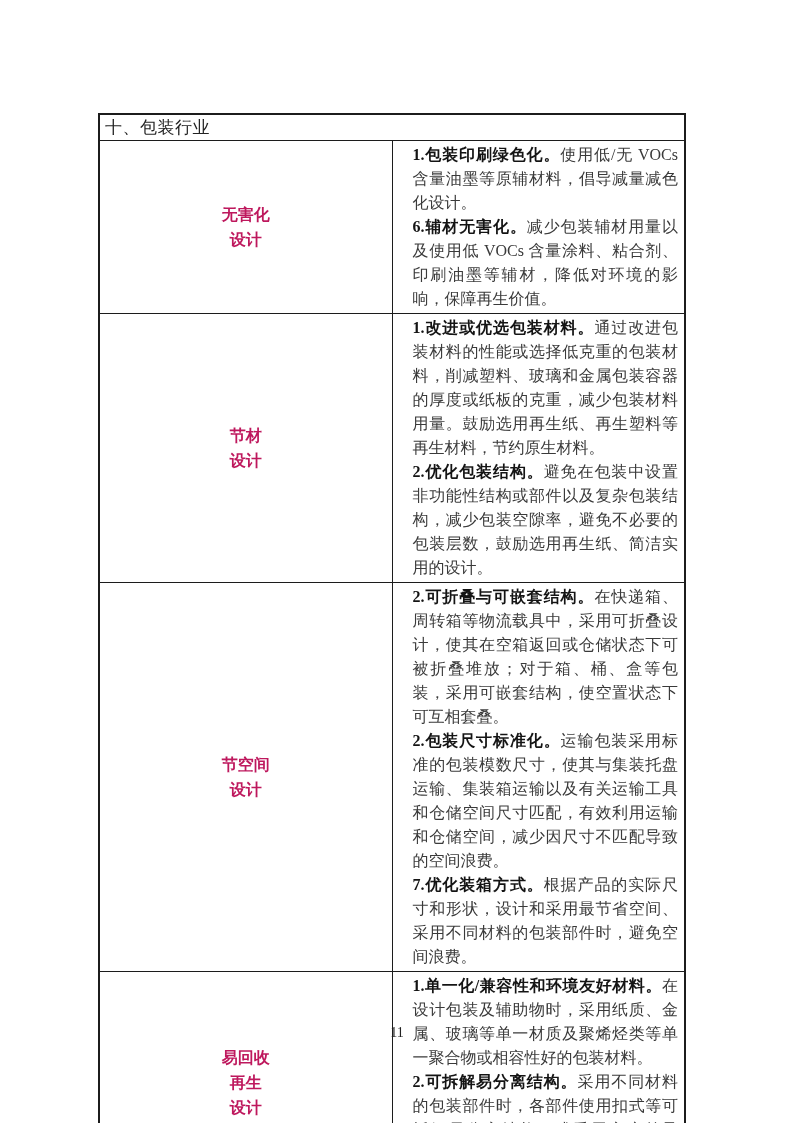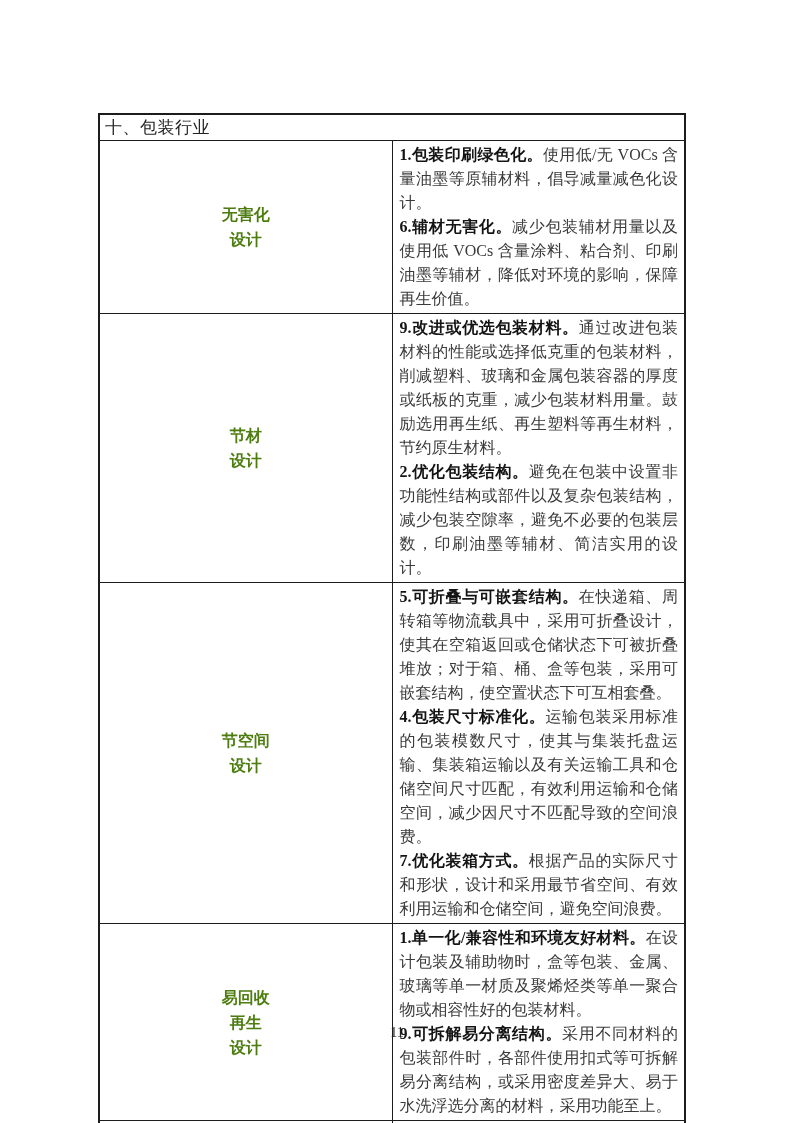--- a/index.html
+++ b/index.html
@@ -36,25 +36,25 @@
     color: #222222;
     letter-spacing: 0.5px;
   }
   td.label-cell {
     width: 60px;
     text-align: center;
     font-weight: bold;
     font-size: 16px;
     line-height: 25px;
     white-space: pre-line;
-    color: #4d7c0f;
+    color: #be185d;
     padding: 14px 1px;
   }
   td.content-cell {
-    padding: 2px 6px 2px 7px;
+    padding: 2px 6px 2px 20px;
   }
   p.item {
     font-size: 16px;
     line-height: 24px;
     text-align: justify;
     color: #3a3a3a;
   }
   p.item b {
     color: #141414;
   }
@@ -86,42 +86,42 @@
         <td class="content-cell">
           <p class="item"><b>1.包装印刷绿色化。</b><span>使用低/无 VOCs 含量油墨等原辅材料，倡导减量减色化设计。</span></p>
           <p class="item"><b>6.辅材无害化。</b><span>减少包装辅材用量以及使用低 VOCs 含量涂料、粘合剂、印刷油墨等辅材，降低对环境的影响，保障再生价值。</span></p>
         </td>
       </tr>
 
       <tr>
         <td class="label-cell">节材
 设计</td>
         <td class="content-cell">
-          <p class="item"><b>9.改进或优选包装材料。</b><span>通过改进包装材料的性能或选择低克重的包装材料，削减塑料、玻璃和金属包装容器的厚度或纸板的克重，减少包装材料用量。鼓励选用再生纸、再生塑料等再生材料，节约原生材料。</span></p>
-          <p class="item"><b>2.优化包装结构。</b><span>避免在包装中设置非功能性结构或部件以及复杂包装结构，减少包装空隙率，避免不必要的包装层数，印刷油墨等辅材、简洁实用的设计。</span></p>
+          <p class="item"><b>1.改进或优选包装材料。</b><span>通过改进包装材料的性能或选择低克重的包装材料，削减塑料、玻璃和金属包装容器的厚度或纸板的克重，减少包装材料用量。鼓励选用再生纸、再生塑料等再生材料，节约原生材料。</span></p>
+          <p class="item"><b>2.优化包装结构。</b><span>避免在包装中设置非功能性结构或部件以及复杂包装结构，减少包装空隙率，避免不必要的包装层数，鼓励选用再生纸、简洁实用的设计。</span></p>
         </td>
       </tr>
 
       <tr>
         <td class="label-cell">节空间
 设计</td>
         <td class="content-cell">
-          <p class="item"><b>5.可折叠与可嵌套结构。</b><span>在快递箱、周转箱等物流载具中，采用可折叠设计，使其在空箱返回或仓储状态下可被折叠堆放；对于箱、桶、盒等包装，采用可嵌套结构，使空置状态下可互相套叠。</span></p>
-          <p class="item"><b>4.包装尺寸标准化。</b><span>运输包装采用标准的包装模数尺寸，使其与集装托盘运输、集装箱运输以及有关运输工具和仓储空间尺寸匹配，有效利用运输和仓储空间，减少因尺寸不匹配导致的空间浪费。</span></p>
-          <p class="item"><b>7.优化装箱方式。</b><span>根据产品的实际尺寸和形状，设计和采用最节省空间、有效利用运输和仓储空间，避免空间浪费。</span></p>
+          <p class="item"><b>2.可折叠与可嵌套结构。</b><span>在快递箱、周转箱等物流载具中，采用可折叠设计，使其在空箱返回或仓储状态下可被折叠堆放；对于箱、桶、盒等包装，采用可嵌套结构，使空置状态下可互相套叠。</span></p>
+          <p class="item"><b>2.包装尺寸标准化。</b><span>运输包装采用标准的包装模数尺寸，使其与集装托盘运输、集装箱运输以及有关运输工具和仓储空间尺寸匹配，有效利用运输和仓储空间，减少因尺寸不匹配导致的空间浪费。</span></p>
+          <p class="item"><b>7.优化装箱方式。</b><span>根据产品的实际尺寸和形状，设计和采用最节省空间、采用不同材料的包装部件时，避免空间浪费。</span></p>
         </td>
       </tr>
 
       <tr>
         <td class="label-cell">易回收
 再生
 设计</td>
         <td class="content-cell">
-          <p class="item"><b>1.单一化/兼容性和环境友好材料。</b><span>在设计包装及辅助物时，盒等包装、金属、玻璃等单一材质及聚烯烃类等单一聚合物或相容性好的包装材料。</span></p>
-          <p class="item"><b>9.可拆解易分离结构。</b><span>采用不同材料的包装部件时，各部件使用扣式等可拆解易分离结构，或采用密度差异大、易于水洗浮选分离的材料，采用功能至上。</span></p>
+          <p class="item"><b>1.单一化/兼容性和环境友好材料。</b><span>在设计包装及辅助物时，采用纸质、金属、玻璃等单一材质及聚烯烃类等单一聚合物或相容性好的包装材料。</span></p>
+          <p class="item"><b>2.可拆解易分离结构。</b><span>采用不同材料的包装部件时，各部件使用扣式等可拆解易分离结构，或采用密度差异大、易于水洗浮选分离的材料，采用功能至上。</span></p>
         </td>
       </tr>
 
       <tr>
         <td class="label-cell">可重复
 使用
 设计</td>
         <td class="content-cell">
           
           

